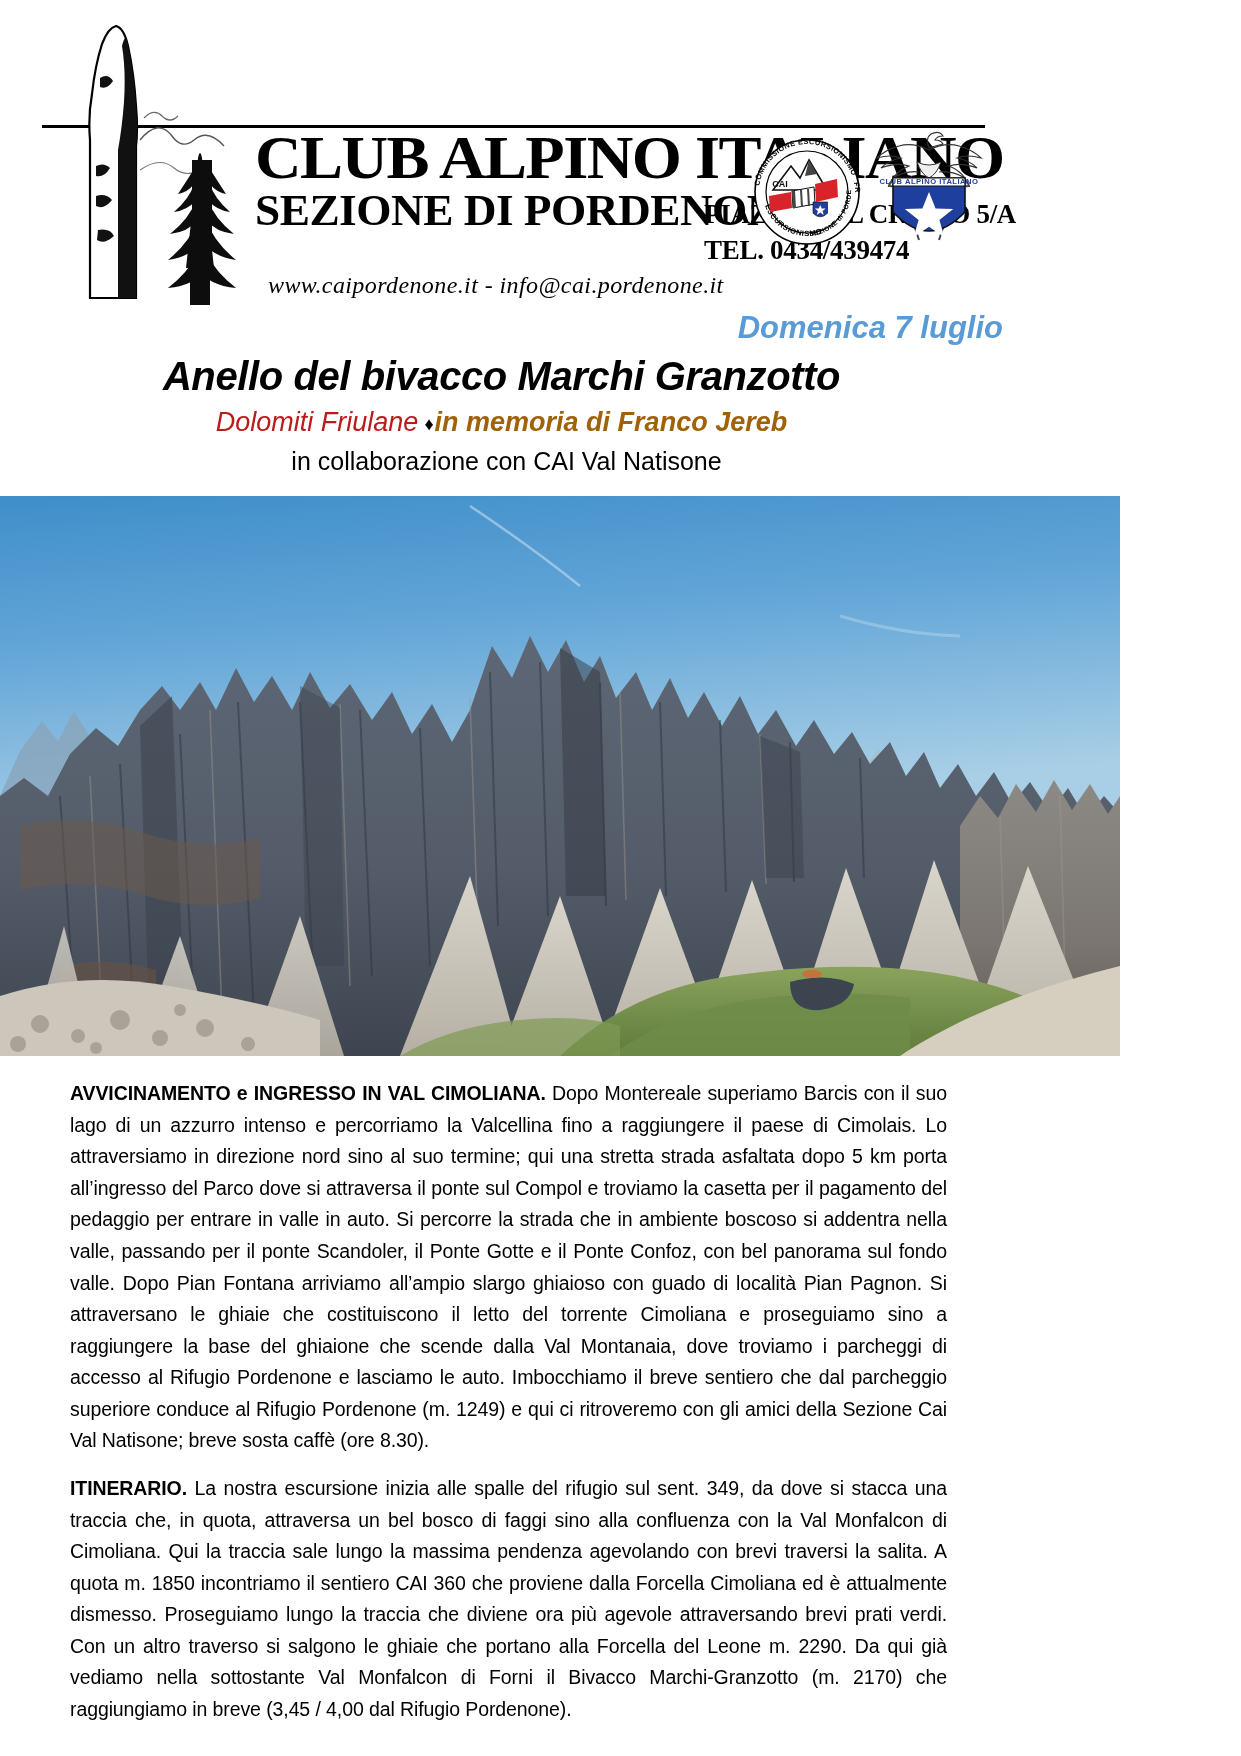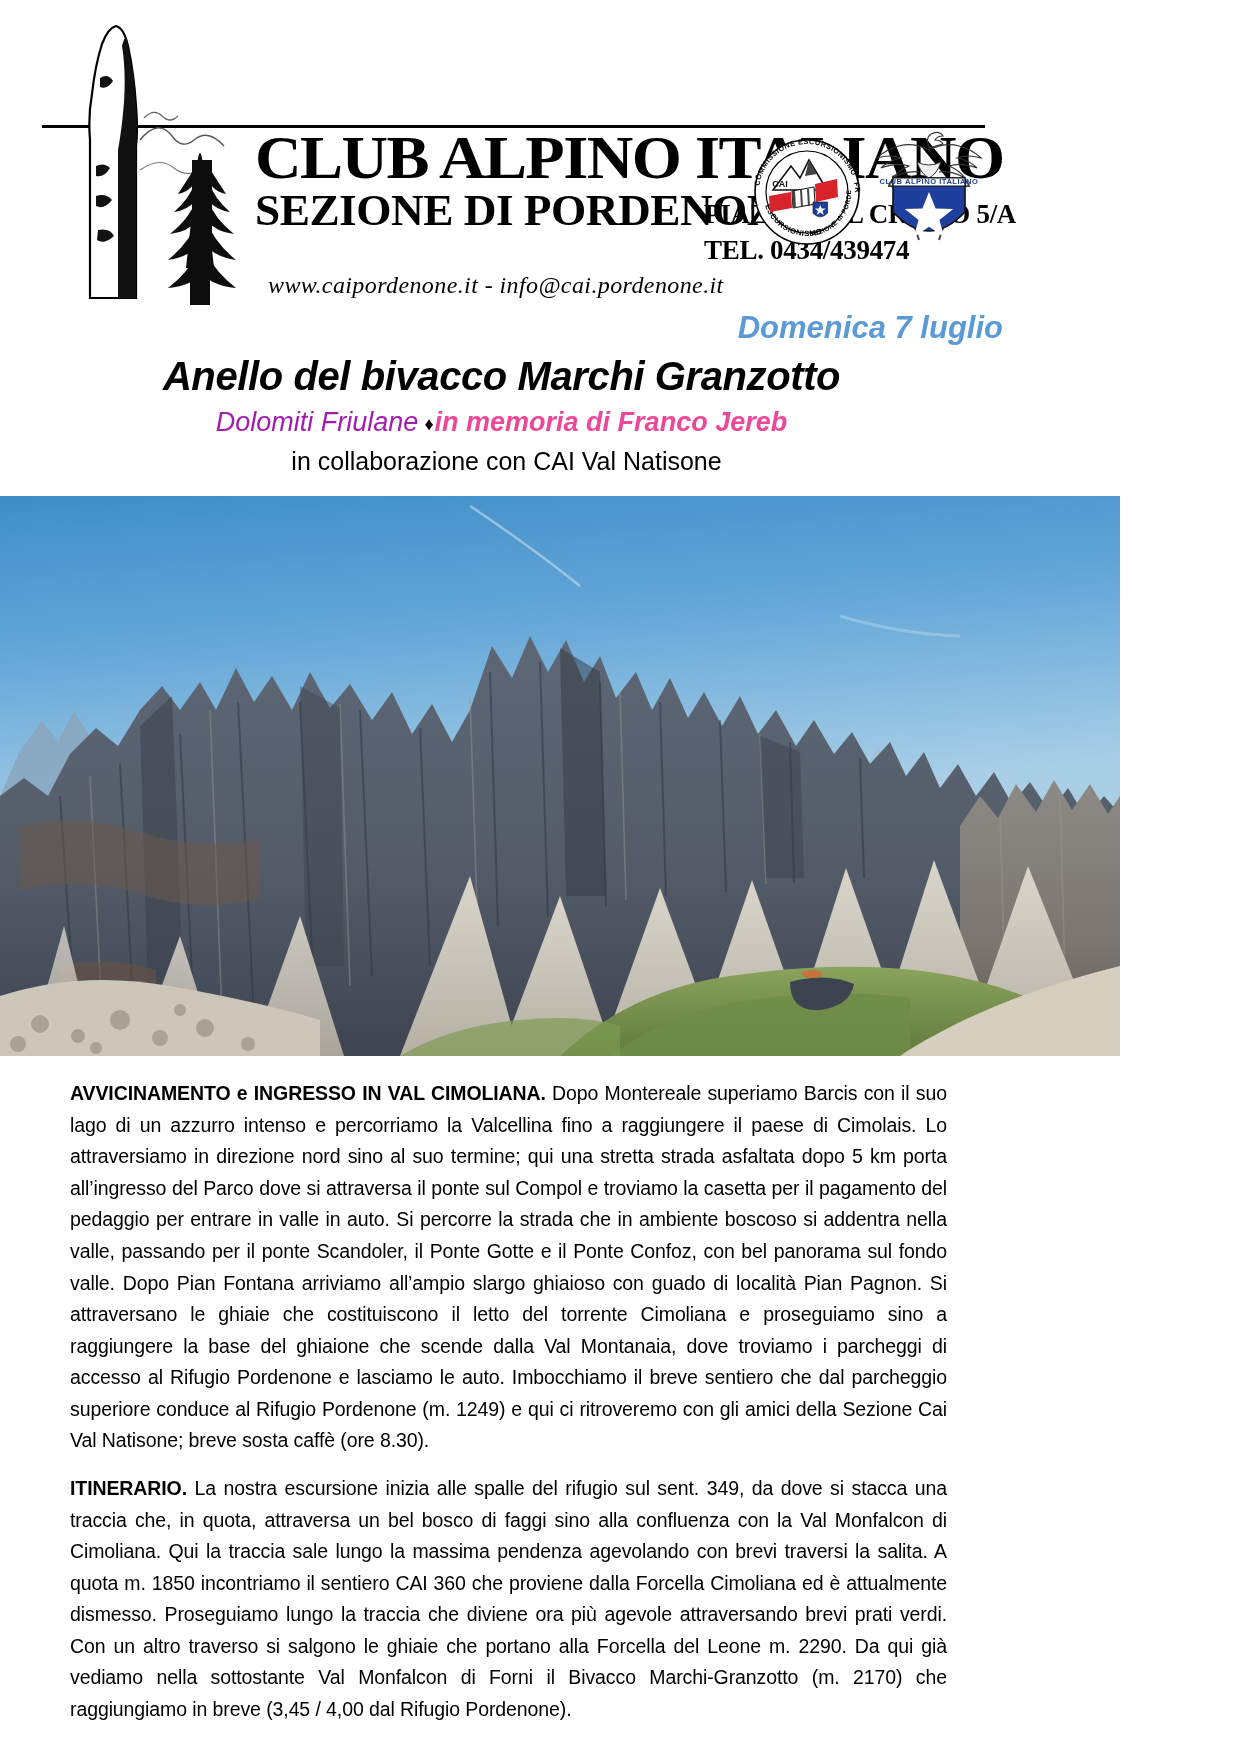--- a/index.html
+++ b/index.html
@@ -132,23 +132,23 @@
     line-height: 1.2;
     margin-top: 6px;
     letter-spacing: -0.4px;
   }
   .t-sub {
     font-size: 27px;
     font-style: italic;
     line-height: 1.2;
     margin-top: 6px;
   }
-  .t-sub .area { color: #a21caf; }
+  .t-sub .area { color: #b91c1c; }
   .t-sub .memoria {
-    color: #ec4899;
+    color: #a16207;
     font-weight: bold;
     font-style: italic;
   }
   .t-diamond {
     color: #000;
     font-size: 18px;
     vertical-align: 1px;
     padding: 0 1px 0 6px;
   }
   .t-collab {

